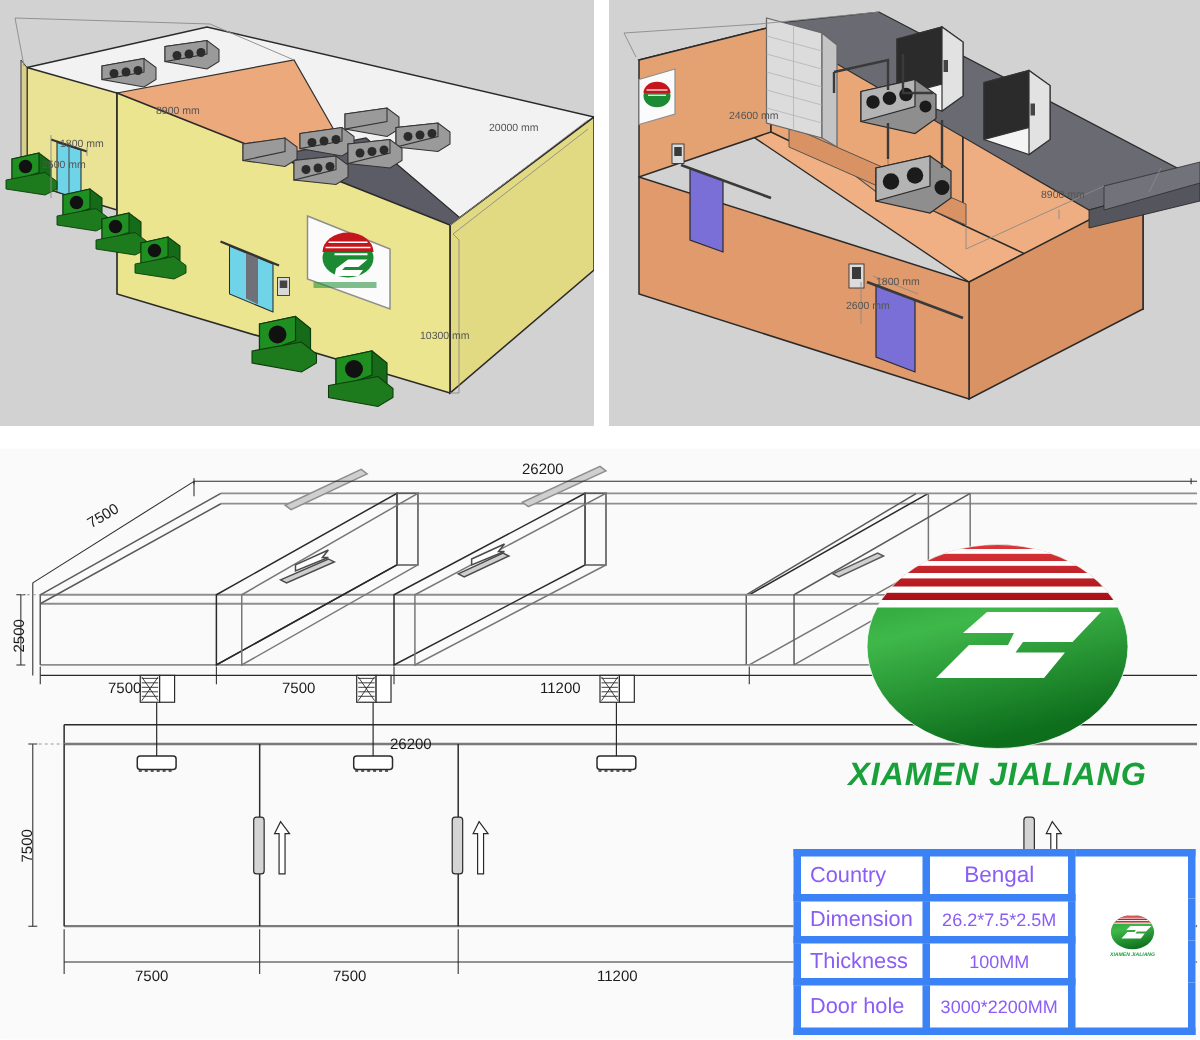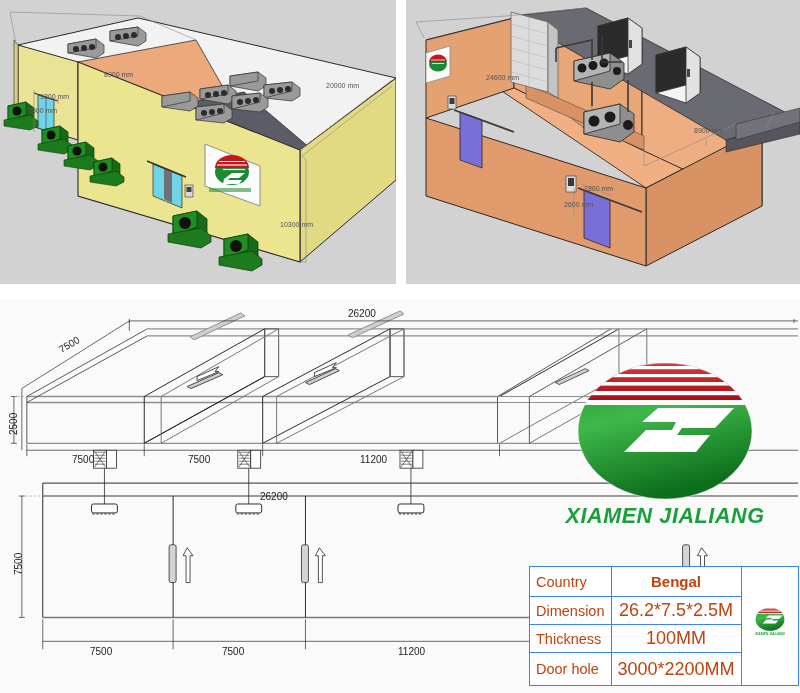--- a/index.html
+++ b/index.html
@@ -75,44 +75,44 @@
 
   
   #spec-table {
     position: absolute;
     left: 529px; top: 566px;
     width: 268px;
     border-collapse: collapse;
     background: #ffffff;
   }
   #spec-table td {
-    border: 1px solid #3b82f6;
+    border: 5px solid #3b82f6;
     font-family: "Liberation Sans", sans-serif;
-    color: #c2410c;
+    color: #8b5cf6;
     padding: 0 6px;
   }
   .cell-label {
     width: 86px;
     font-size: 14.5px;
     height: 28px;
     text-align: left;
   }
   .cell-value {
     width: 98px;
-    font-size: 18px;
+    font-size: 12px;
     text-align: center;
   }
   .cell-logo {
     width: 84px;
     text-align: center;
     vertical-align: middle;
   }
   .row-country .cell-label,
   .row-country .cell-value { height: 30px; }
-  .row-country .cell-value { font-size: 15px; font-weight: bold; }
+  .row-country .cell-value { font-size: 15px; }
   .row-doorhole .cell-label,
   .row-doorhole .cell-value { height: 33px; }
 
   .mini-logo { width: 44px; height: 34px; display: inline-block; }
 </style>
 </head>
 <body>
 
 <div id="page">
 

